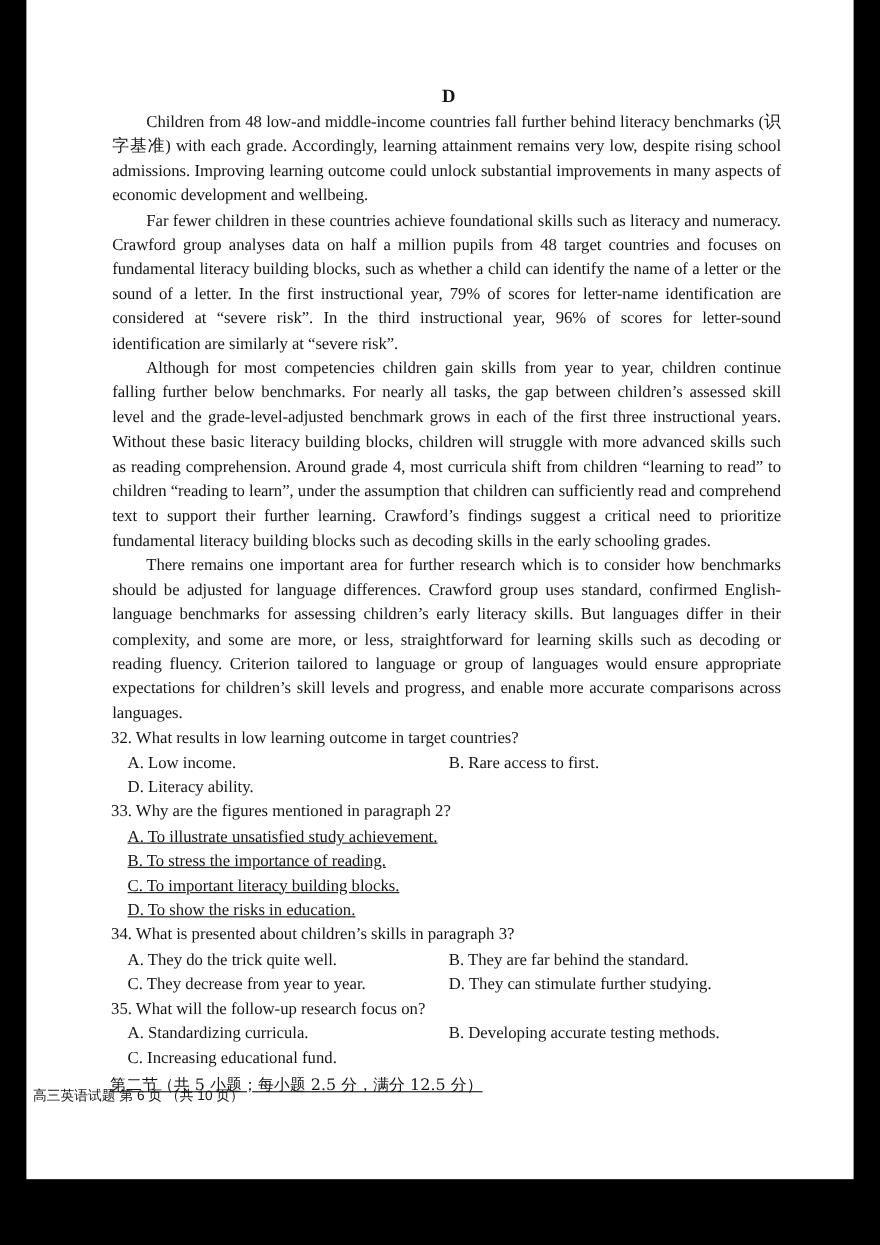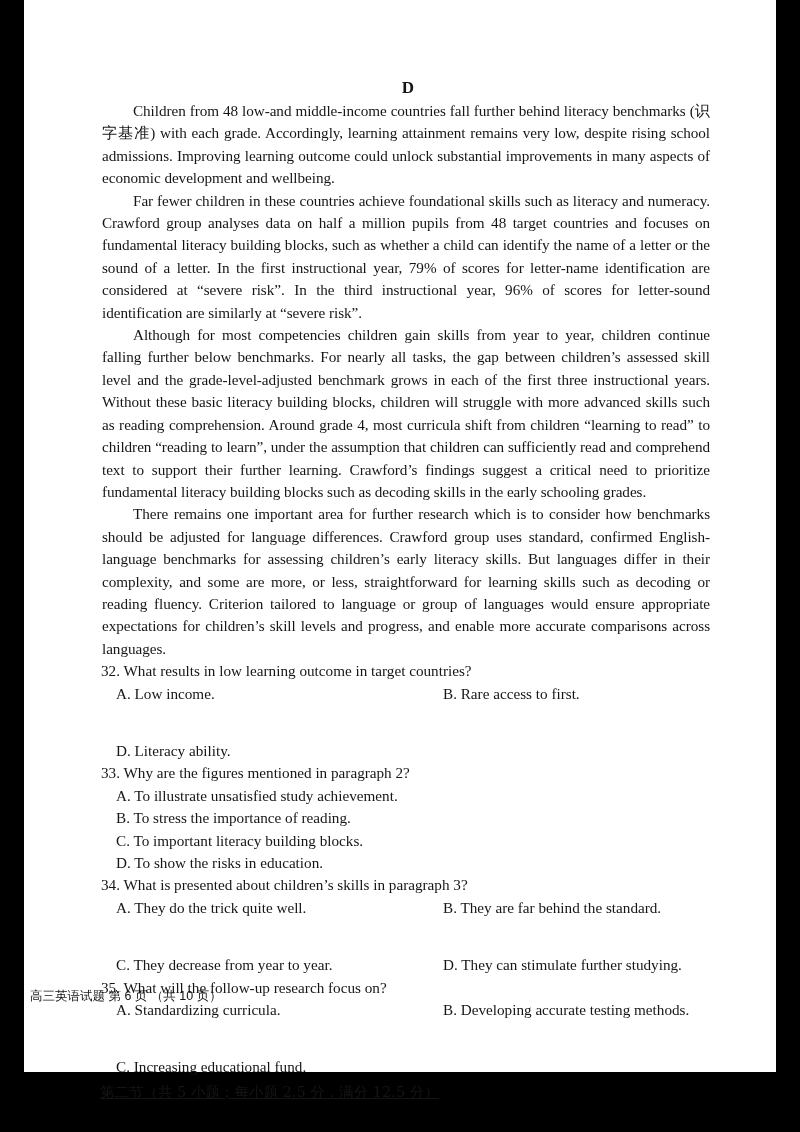--- a/index.html
+++ b/index.html
@@ -49,24 +49,24 @@
       margin: 0;
     }
     .q-stem {
       display: block;
       margin-left: -1px;
     }
     .opts-2col {
       display: grid;
       grid-template-columns: 292px 300px;
       padding-left: 14px;
-      gap: 35px;
     }
     .opts-1col {
       padding-left: 14px;
+      text-decoration: underline;
     }
     .opt {
       display: block;
       white-space: nowrap;
     }
     .section-title {
       margin: 2px 0 0 -2px;
       font-family: "DejaVu Serif", "Liberation Serif", serif;
       font-size: 14.5px;
       line-height: 22px;

